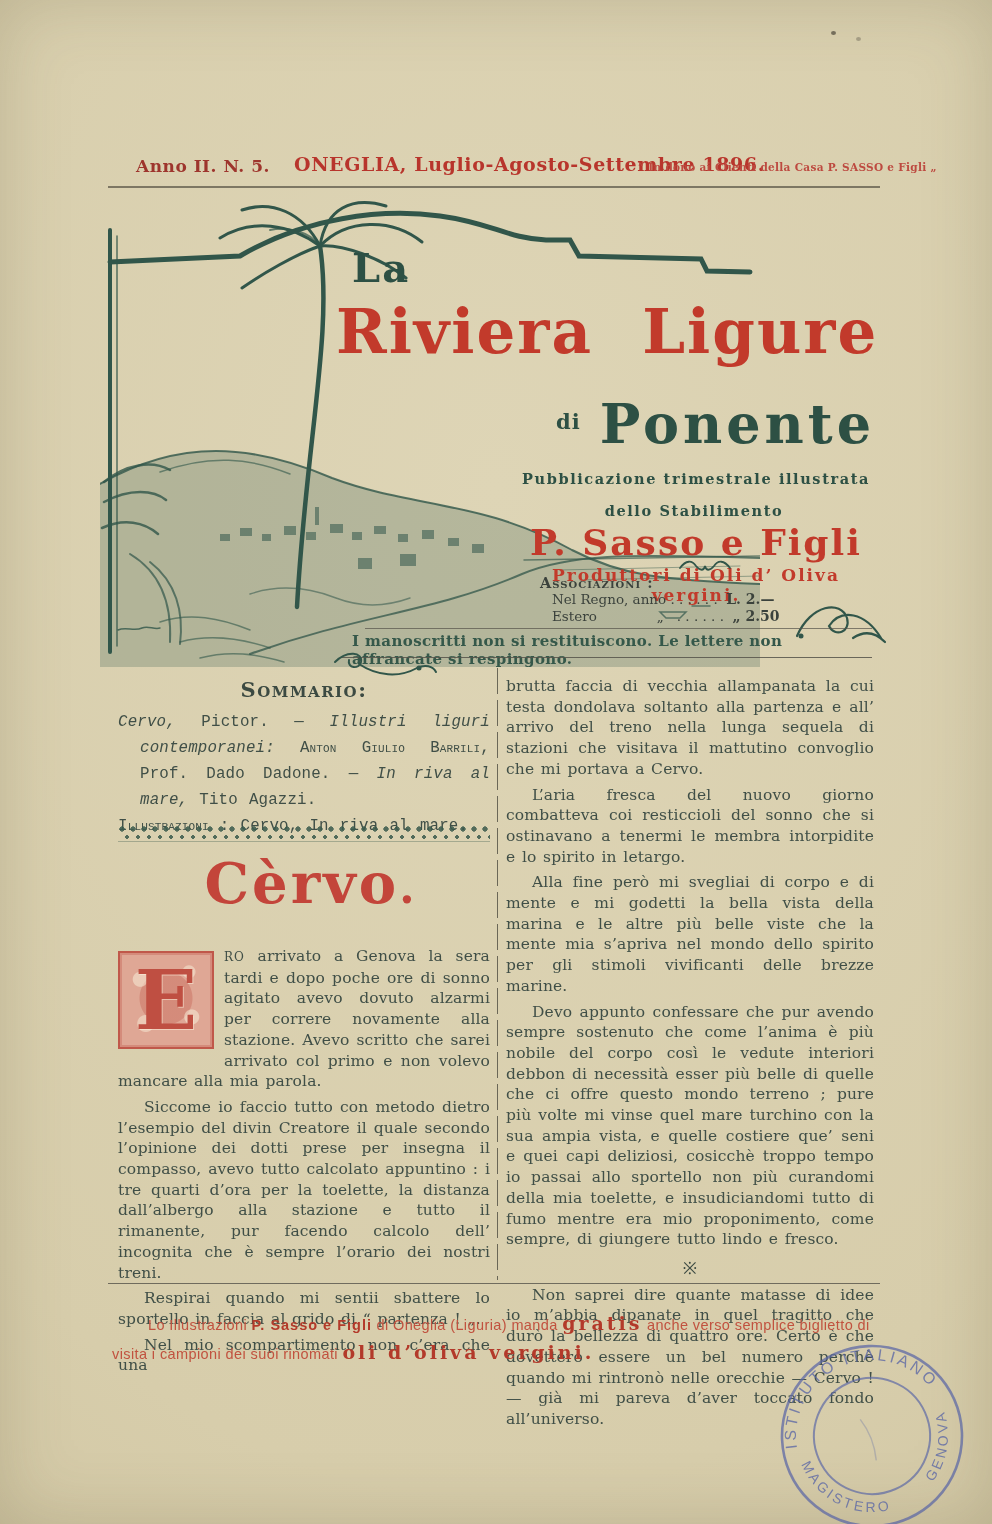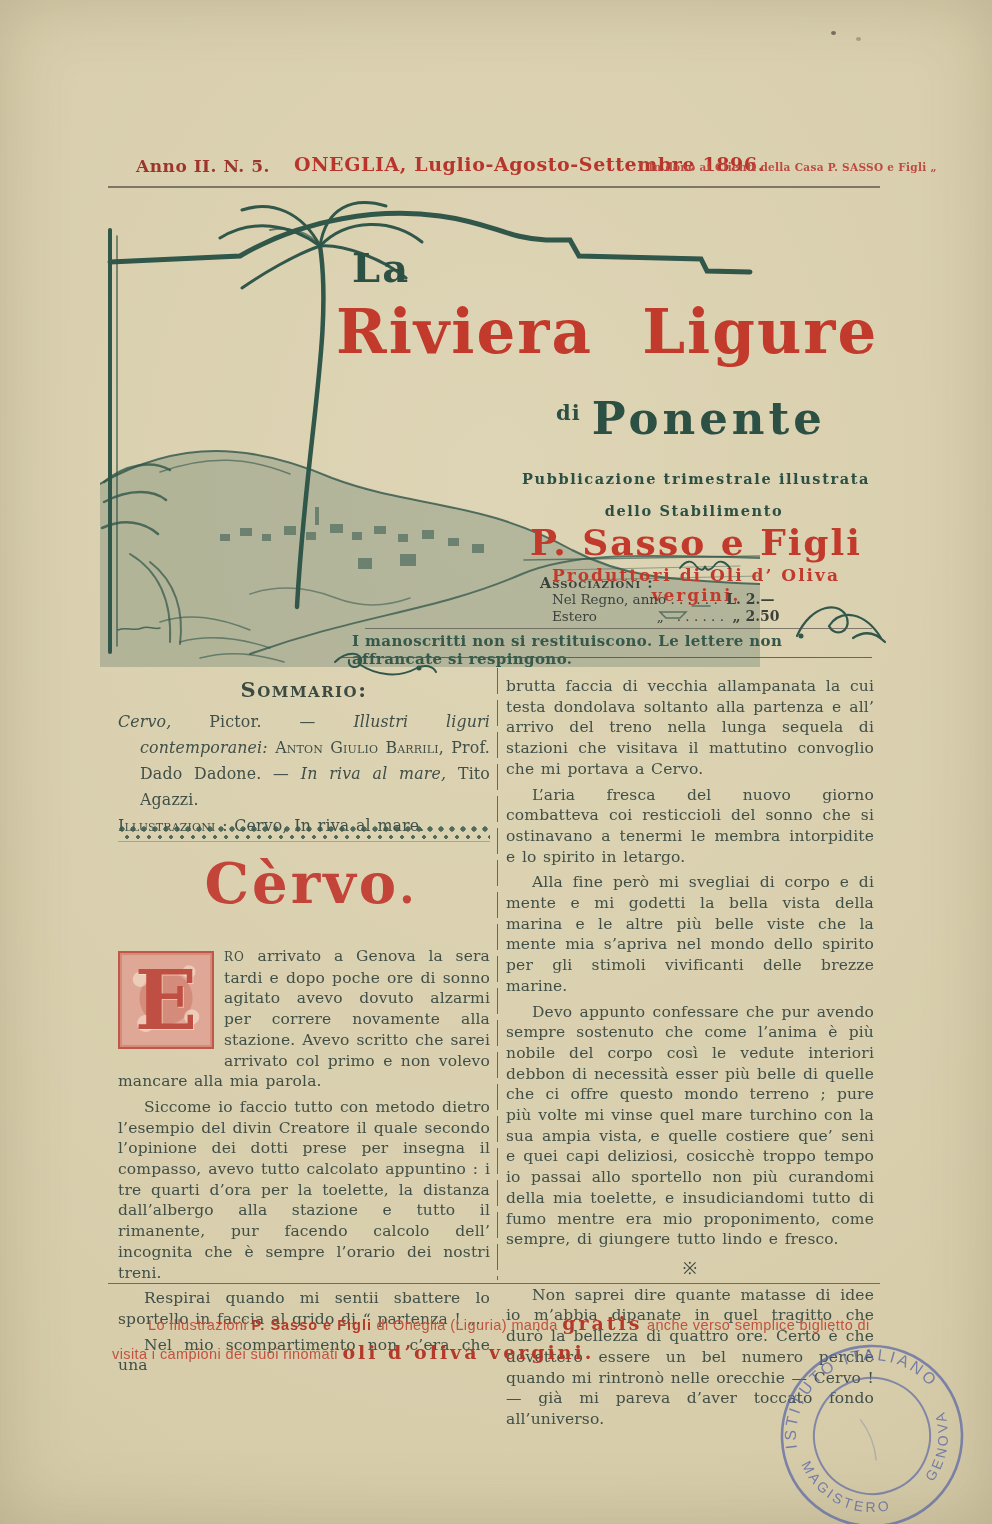--- a/index.html
+++ b/index.html
@@ -15,21 +15,21 @@
   .dateline{left:294px;top:153px;font-size:19px;font-weight:bold;color:#b8352c;letter-spacing:.6px;}
   .client-note{left:638px;top:161px;font-size:10.5px;font-weight:bold;color:#bd4a40;letter-spacing:.3px;}
   .header-rule{left:108px;top:186px;width:772px;height:0;border-top:2px solid #5e584a;opacity:.75;}
   .speck{width:5px;height:4px;border-radius:50%;background:#4b463b;opacity:.7;}
   
   .mast-la{left:352px;top:244px;font-size:40px;font-weight:bold;color:#2d5044;letter-spacing:2px;}
   .mast-title{left:336px;top:296px;width:540px;font-size:61px;font-weight:bold;color:#c23a2b;
     letter-spacing:2px;word-spacing:26px;white-space:nowrap;}
   .mast-sub{left:556px;top:392px;color:#2d5044;white-space:nowrap;}
   .mast-sub .di{font-size:21px;font-weight:bold;vertical-align:14px;letter-spacing:1px;}
-  .mast-sub .ponente{font-size:45px;font-weight:bold;letter-spacing:4px;margin-left:6px;}
+  .mast-sub .ponente{font-size:54px;font-weight:bold;letter-spacing:4px;margin-left:14px;}
   .pub-block{left:518px;top:470px;width:356px;text-align:center;color:#2d5044;}
   .pub-line1{font-size:14.5px;font-weight:bold;letter-spacing:1.6px;}
   .pub-line2{font-size:14.5px;font-weight:bold;letter-spacing:1.6px;text-align:center;padding-right:4px;margin-top:15px;}
   .pub-name{font-size:36px;font-weight:bold;color:#c23a2b;letter-spacing:2px;margin-top:2px;}
   .pub-tagline{font-size:17px;font-weight:bold;color:#c23a2b;letter-spacing:2px;margin-top:2px;}
   .assoc{left:540px;top:574px;width:330px;color:#3b423c;}
   .assoc-label{font-size:14.5px;letter-spacing:1px;font-variant:small-caps;font-weight:bold;}
   .price{font-size:13.5px;margin-left:12px;line-height:17px;white-space:pre;}
   .price b{font-size:14px;}
   .note-it{left:352px;top:632px;width:520px;text-align:left;
@@ -38,21 +38,21 @@
   .rule-b{left:340px;top:657px;width:532px;border-top:1.5px solid #55534a;opacity:.85;}
   
   .col-divider{left:497px;top:668px;width:1px;height:612px;
     background:repeating-linear-gradient(to bottom,#4e4c40 0 26px,transparent 26px 32px);opacity:.8;}
   .col{width:372px;font-size:15.5px;line-height:20.7px;text-align:justify;
     letter-spacing:.15px;word-spacing:1.5px;color:#404f47;}
   .col-left{left:118px;top:680px;}
   .col-right{left:506px;top:676px;width:368px;}
   .sommario-h{text-align:center;font-variant:small-caps;font-size:21px;letter-spacing:1.5px;
     color:#3c4a42;margin:0 0 8px 0;font-weight:bold;}
-  .sommario-body{margin:0;padding-left:22px;text-indent:-22px;line-height:26px;font-size:15.8px;}
+  .sommario-body{margin:0;padding-left:22px;text-indent:-22px;line-height:26px;font-size:15.8px;font-family:Liberation Mono, monospace;}
   .it{font-style:italic;}
   .sc{font-variant:small-caps;}
   .ornament-band{left:118px;top:826px;width:372px;height:15px;opacity:.85;
     background-image:
       radial-gradient(circle at 4px 3px,#3a5a4c 2.4px,transparent 2.9px),
       radial-gradient(circle at 4px 3px,#3a5a4c 1.6px,transparent 2.1px);
     background-size:11px 7px,11px 8px;background-position:0 0,5px 8px;background-repeat:repeat-x;
     border-bottom:1px solid rgba(58,90,76,.4);}
   .article-title{left:125px;top:850px;width:372px;text-align:center;color:#c3453a;
     font-size:56px;letter-spacing:3px;font-weight:bold;}

